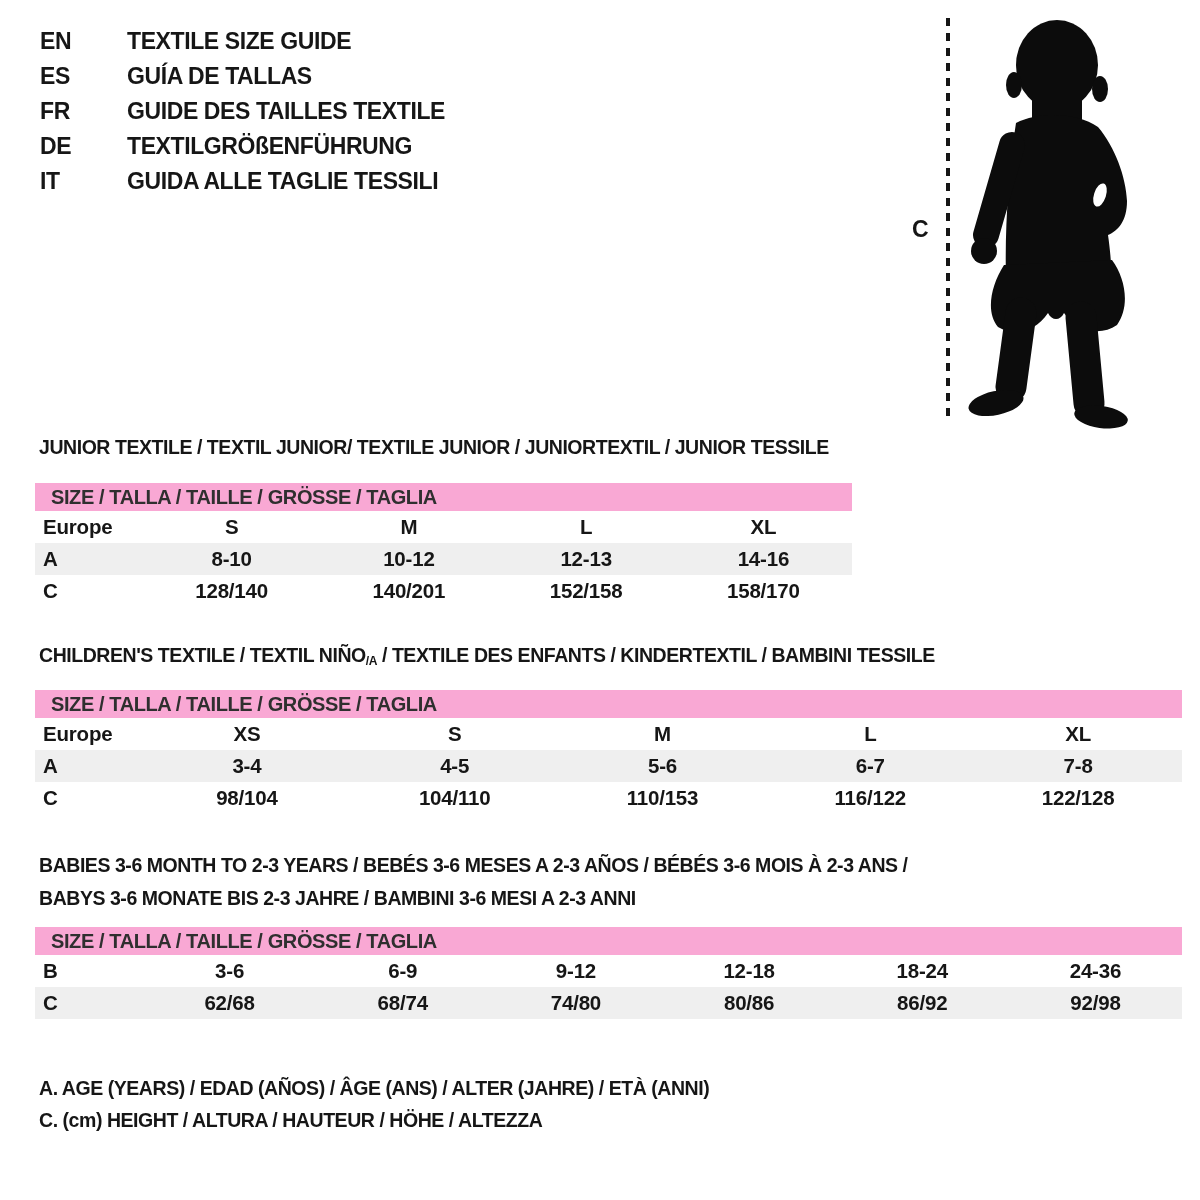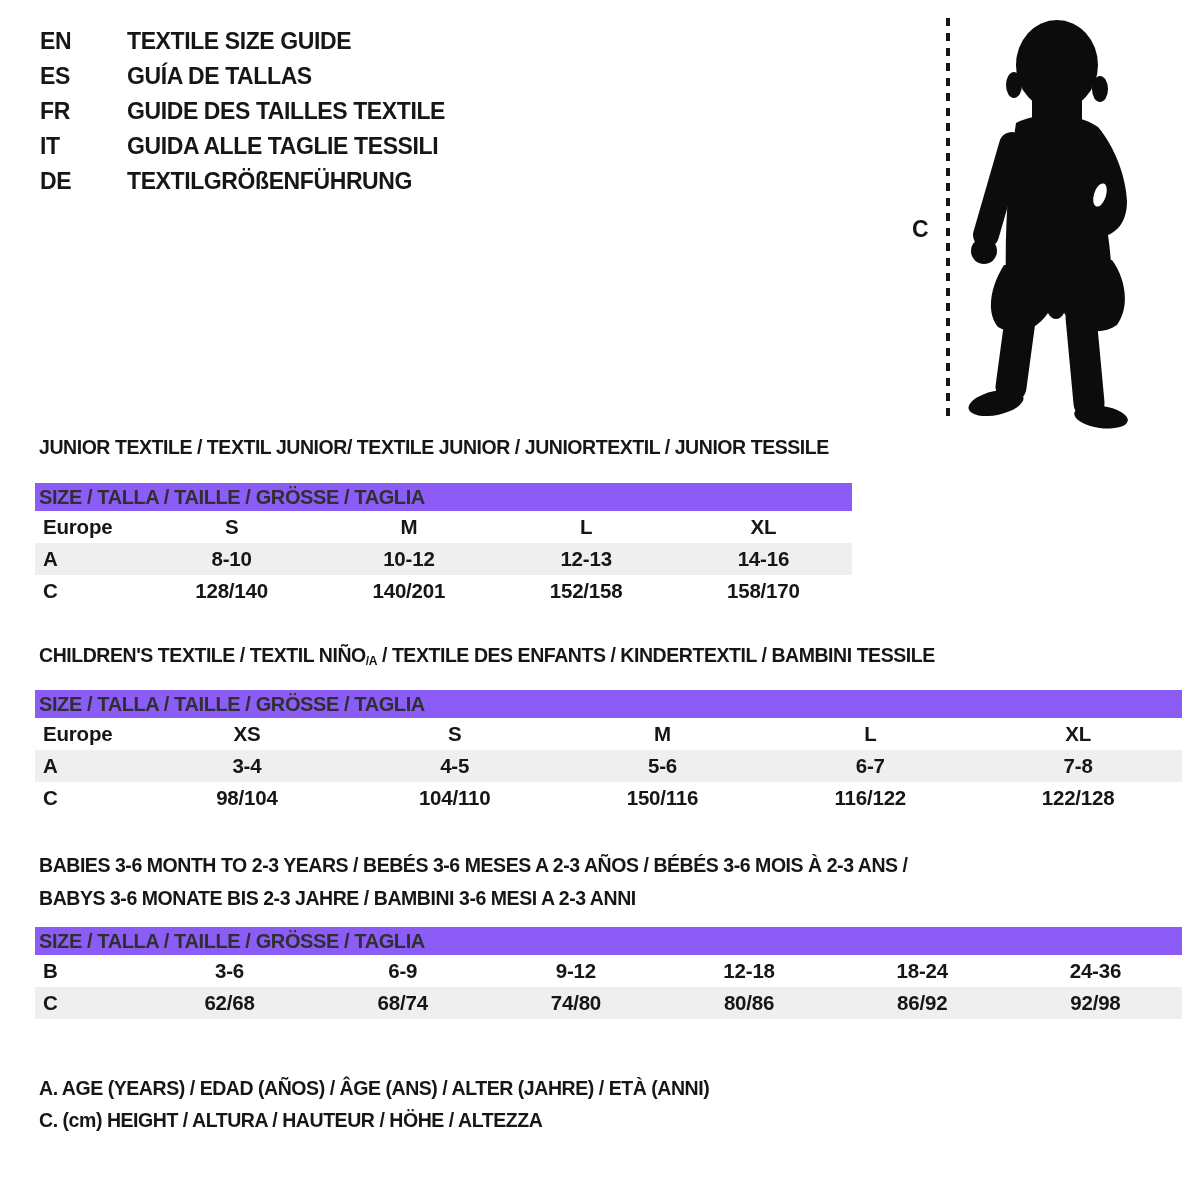--- a/index.html
+++ b/index.html
@@ -24,24 +24,24 @@
   #junior-title{top:436px;}
   #children-title{top:644px;}
   #babies-title{top:849px;line-height:33px;}
   .title-sub{font-size:0.62em;position:relative;top:3px;}
   
   .size-table{position:absolute;left:35px;}
   #junior-table{top:483px;width:817px;}
   #children-table{top:690px;width:1147px;}
   #babies-table{top:927px;width:1147px;}
   .size-header{
-    height:28px;background:#8b5cf6;display:flex;align-items:center;
-    padding-left:4px;box-sizing:border-box;font-size:20px;color:#2f2f2f;letter-spacing:-0.4px;
+    height:28px;background:#f9a8d4;display:flex;align-items:center;
+    padding-left:16px;box-sizing:border-box;font-size:20px;color:#2f2f2f;letter-spacing:-0.4px;
   }
-  .trow{display:flex;align-items:center;height:32px;font-size:20.5px;justify-content:center;}
+  .trow{display:flex;align-items:center;height:32px;font-size:20.5px;}
   .trow.alt{background:#efefef;}
   .rlabel{width:108px;padding-left:8px;box-sizing:border-box;}
   .cell{flex:1;text-align:center;}
   
   .legend{position:absolute;left:39px;top:1072px;font-size:19.5px;letter-spacing:-0.45px;text-align:center;}
   .legend-line{height:32px;display:flex;align-items:center;white-space:nowrap;}
 </style>
 </head>
 <body>
 
@@ -52,26 +52,26 @@
   </div>
   <div class="lang-row">
     <span class="lang-code">ES</span>
     <span class="lang-title">GUÍA DE TALLAS</span>
   </div>
   <div class="lang-row">
     <span class="lang-code">FR</span>
     <span class="lang-title">GUIDE DES TAILLES TEXTILE</span>
   </div>
   <div class="lang-row">
+    <span class="lang-code">DE</span>
+    <span class="lang-title">TEXTILGRÖßENFÜHRUNG</span>
+  </div>
+  <div class="lang-row">
     <span class="lang-code">IT</span>
     <span class="lang-title">GUIDA ALLE TAGLIE TESSILI</span>
-  </div>
-  <div class="lang-row">
-    <span class="lang-code">DE</span>
-    <span class="lang-title">TEXTILGRÖßENFÜHRUNG</span>
   </div>
 </div>
 
 <div class="height-line"></div>
 <div class="measure-label">C</div>
 <svg class="baby-svg" width="180" height="420" viewBox="0 0 180 420" aria-hidden="true">
   <g fill="#0c0c0c" stroke="none">
     <ellipse cx="97" cy="50" rx="41" ry="45"></ellipse>
     <ellipse cx="54" cy="70" rx="8" ry="13"></ellipse>
     <ellipse cx="140" cy="74" rx="8" ry="13"></ellipse>
@@ -132,21 +132,21 @@
     <span class="cell">3-4</span>
     <span class="cell">4-5</span>
     <span class="cell">5-6</span>
     <span class="cell">6-7</span>
     <span class="cell">7-8</span>
   </div>
   <div class="trow">
     <span class="rlabel">C</span>
     <span class="cell">98/104</span>
     <span class="cell">104/110</span>
-    <span class="cell">150/116</span>
+    <span class="cell">110/153</span>
     <span class="cell">116/122</span>
     <span class="cell">122/128</span>
   </div>
 </div>
 
 <div class="section-title" id="babies-title">
   <div>BABIES 3-6 MONTH TO 2-3 YEARS / BEBÉS 3-6 MESES A 2-3 AÑOS / BÉBÉS 3-6 MOIS À 2-3 ANS /</div>
   <div>BABYS 3-6 MONATE BIS 2-3 JAHRE / BAMBINI 3-6 MESI A 2-3 ANNI</div>
 </div>
 <div class="size-table" id="babies-table">

